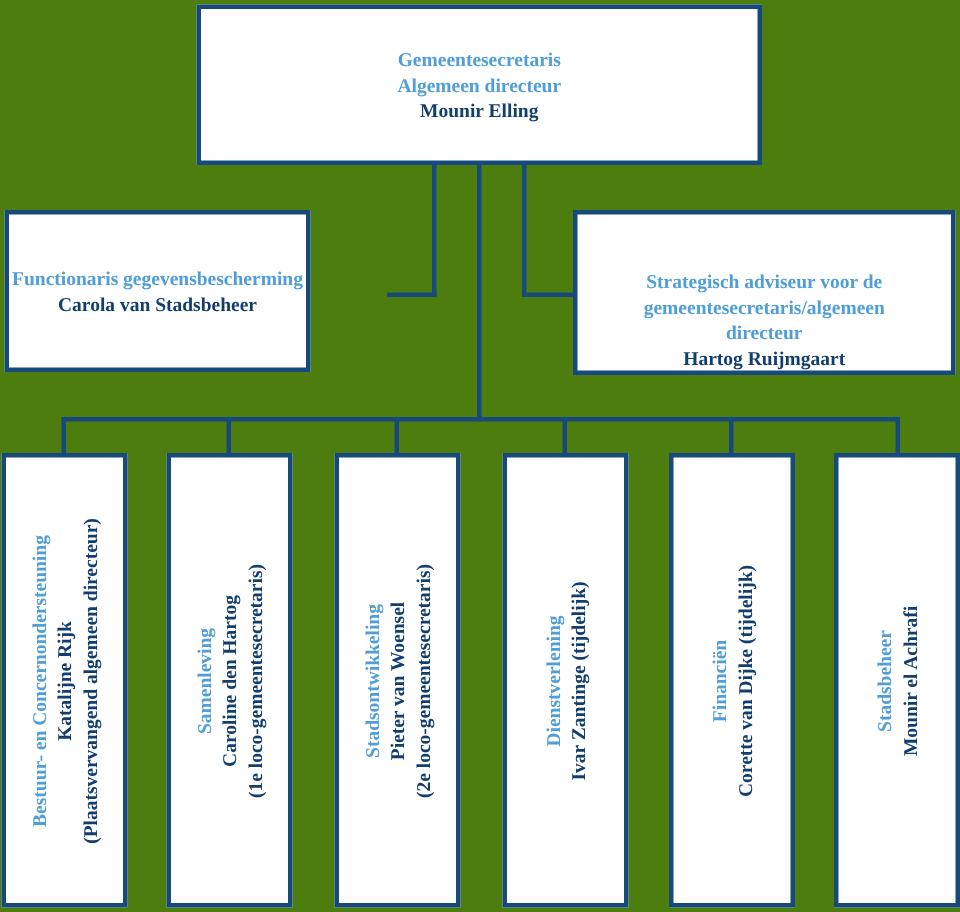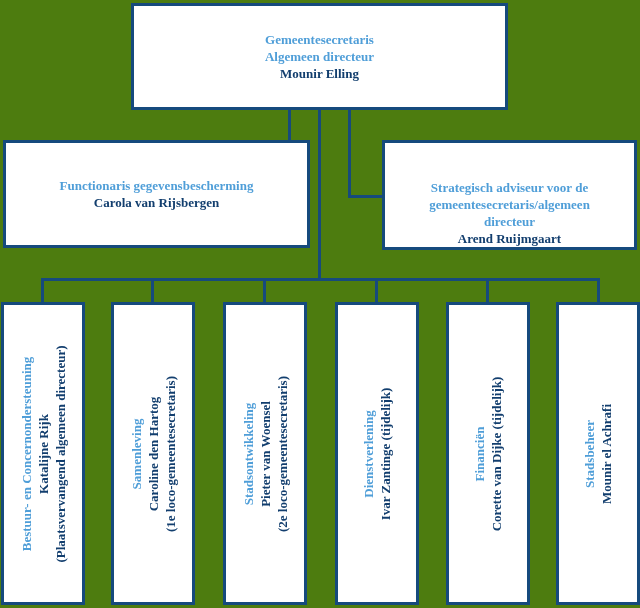--- a/index.html
+++ b/index.html
@@ -42,21 +42,21 @@
     color: #123e6e;
     font-weight: bold;
     font-size: 13px;
     line-height: 17px;
     text-align: center;
     white-space: pre-line;
   }
   
   .node-top    { left: 131px; top: 3px;   width: 377px; height: 107px; }
   
-  .node-left   { left: 3px;   top: 140px; width: 307px; height: 108px; }
+  .node-left   { left: 3px;   top: 140px; width: 204px; height: 108px; }
   .node-right  { left: 382px; top: 140px; width: 255px; height: 110px; justify-content: flex-end; }
   
   .dept {
     top: 302px;
     width: 84px;
     height: 303px;
   }
   .dept-0 { left: 1px; }
   .dept-1 { left: 111px; }
   .dept-2 { left: 223px; }
@@ -106,28 +106,28 @@
   <div class="line stub stub-5"></div>
 
   <div class="box node-top">
     <div class="role">Gemeentesecretaris
 Algemeen directeur</div>
     <div class="name">Mounir Elling</div>
   </div>
 
   <div class="box node-left">
     <div class="role">Functionaris gegevensbescherming</div>
-    <div class="name">Carola van Rijsbergen</div>
+    <div class="name">Carola van Stadsbeheer</div>
   </div>
 
   <div class="box node-right">
     <div class="role">Strategisch adviseur voor de
 gemeentesecretaris/algemeen
 directeur</div>
-    <div class="name">Arend Ruijmgaart</div>
+    <div class="name">Hartog Ruijmgaart</div>
   </div>
 
   <div class="box dept dept-0">
     <div class="rot">
       <div class="role">Bestuur- en Concernondersteuning</div>
       <div class="name">Katalijne Rijk</div>
       <div class="name">(Plaatsvervangend algemeen directeur)</div>
     </div>
   </div>
 

